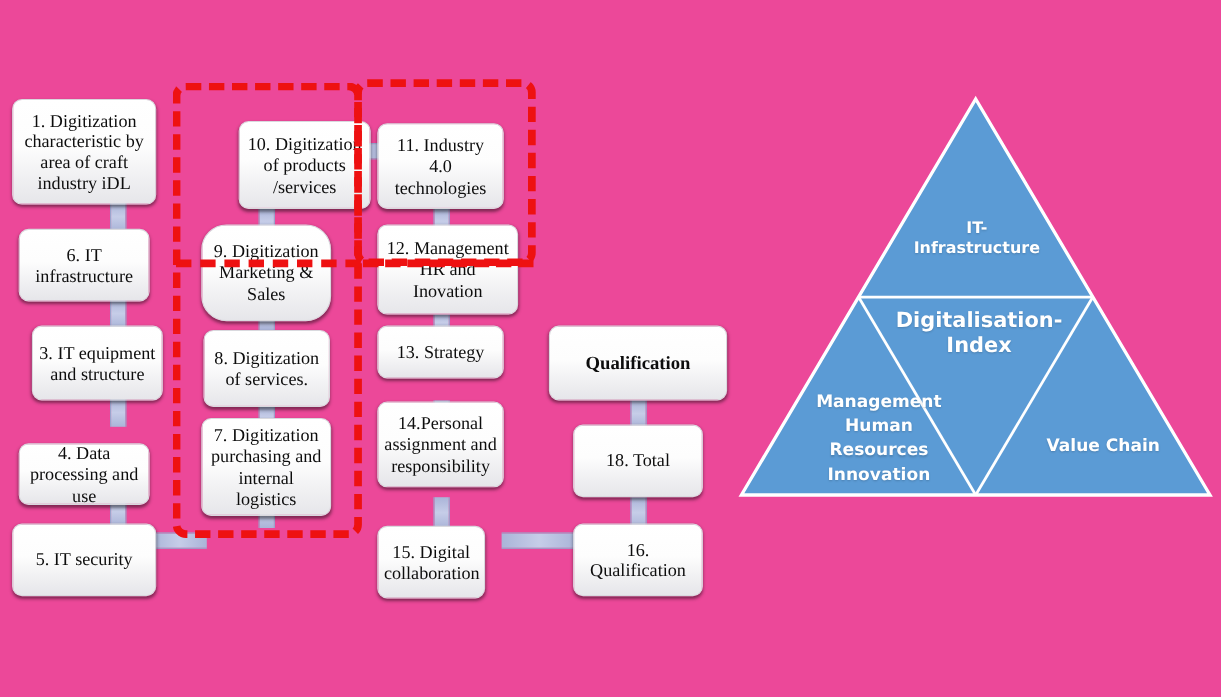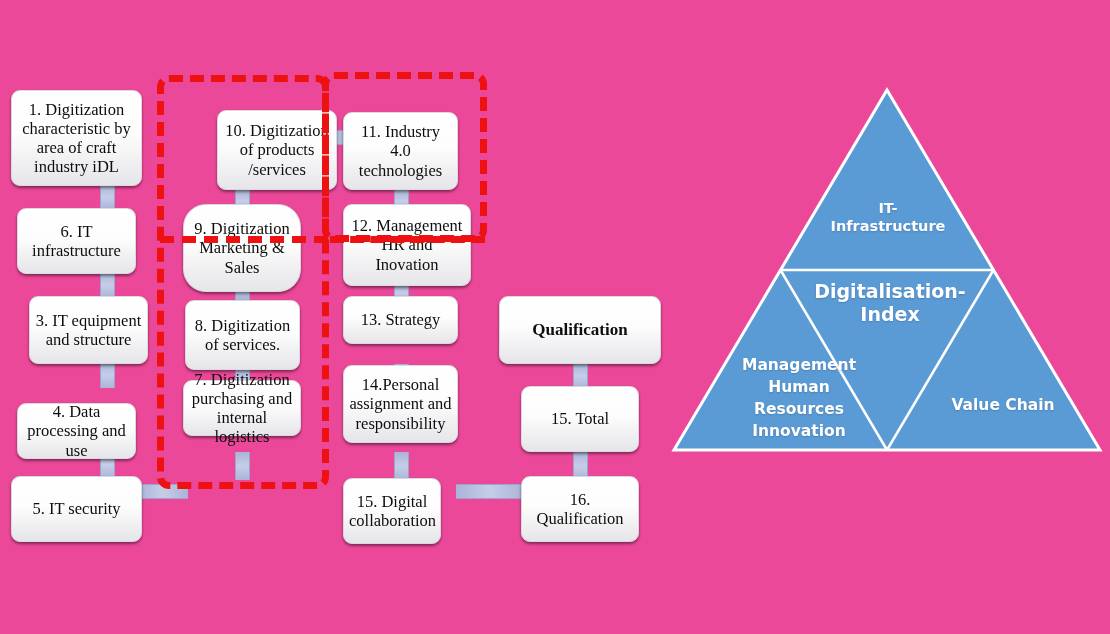--- a/index.html
+++ b/index.html
@@ -117,21 +117,21 @@
 
   <div class="box" style="left:181px;top:110px;width:120px;height:80px;margin-left:36px;">
     <span class="txt">10. Digitization of products /services</span>
   </div>
   <div class="box" style="left:183px;top:204px;width:118px;height:88px;border-radius:23px;">
     <span class="txt">9. Digitization Marketing &amp; Sales</span>
   </div>
   <div class="box" style="left:185px;top:300px;width:115px;height:70px;">
     <span class="txt">8. Digitization of services.</span>
   </div>
-  <div class="box" style="left:183px;top:380px;width:118px;height:56px;">
+  <div class="box" style="left:183px;top:380px;width:118px;height:89px;">
     <span class="txt">7. Digitization purchasing and internal logistics</span>
   </div>
 
   <div class="box" style="left:343px;top:112px;width:115px;height:78px;">
     <span class="txt">11. Industry 4.0 technologies</span>
   </div>
   <div class="box" style="left:343px;top:204px;width:128px;height:82px;align-items:center;">
     <span class="txt">12. Management HR and Inovation</span>
   </div>
   <div class="box" style="left:343px;top:296px;width:115px;height:48px;">
@@ -141,21 +141,21 @@
     <span class="txt">14.Personal assignment and responsibility</span>
   </div>
   <div class="box" style="left:343px;top:478px;width:98px;height:66px;">
     <span class="txt">15. Digital collaboration</span>
   </div>
 
   <div class="box bold" style="left:499px;top:296px;width:162px;height:68px;">
     <span class="txt">Qualification</span>
   </div>
   <div class="box" style="left:521px;top:386px;width:118px;height:66px;">
-    <span class="txt">15. Total</span>
+    <span class="txt">18. Total</span>
   </div>
   <div class="box" style="left:521px;top:476px;width:118px;height:66px;">
     <span class="txt">16. Qualification</span>
   </div>
 
   <div class="redbox" style="left:157px;top:75px;width:172px;height:414px;"></div>
   <div class="redbox" style="left:322px;top:72px;width:165px;height:170px;"></div>
 
   <div class="redline" style="left:160px;top:236px;width:168px;"></div>
   <div class="redline" style="left:330px;top:236px;width:155px;"></div>

